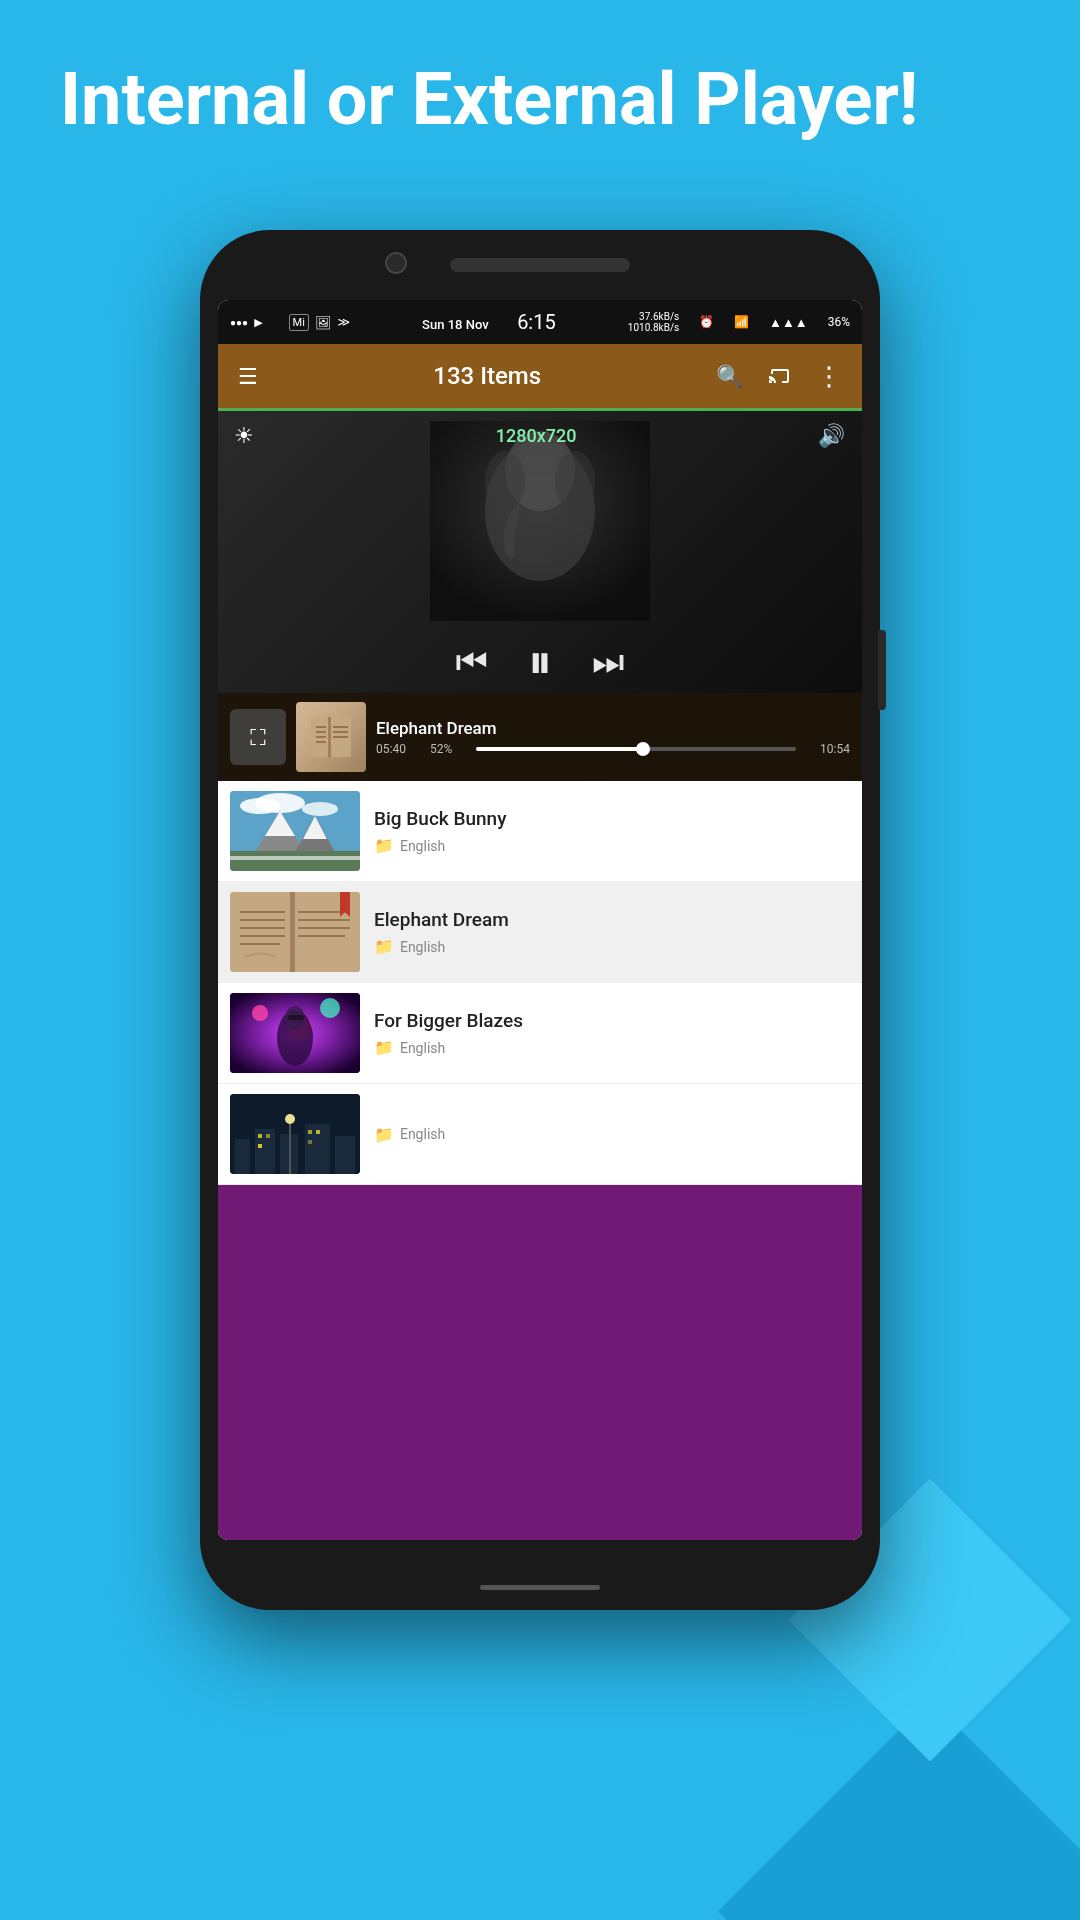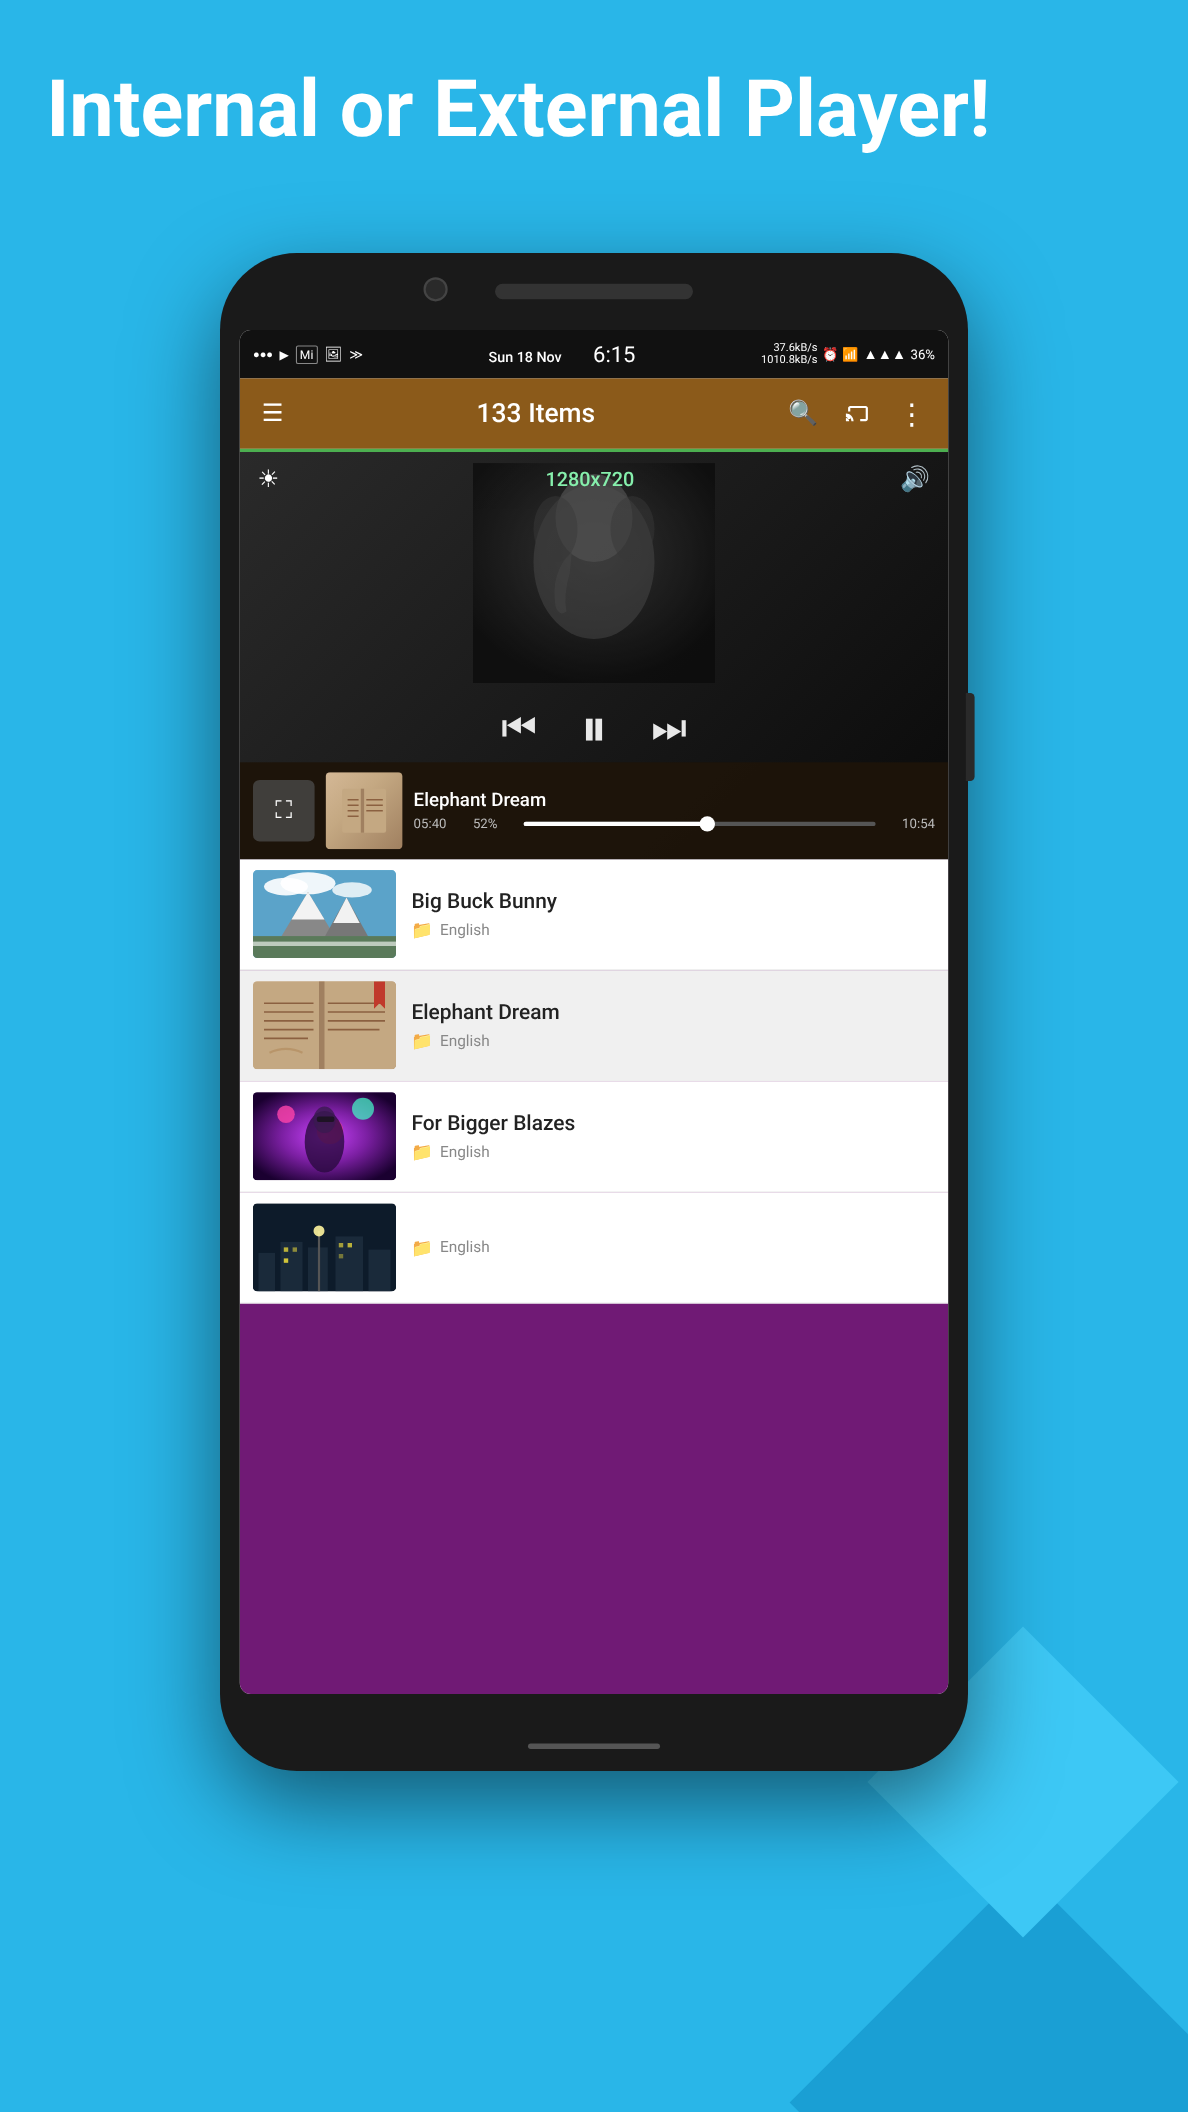--- a/index.html
+++ b/index.html
@@ -28,21 +28,21 @@
       right: 50px;
       width: 200px;
       height: 200px;
       background: #3dc8f5;
       transform: rotate(45deg);
     }
 
     .page-title {
       position: absolute;
       top: 60px;
-      left: 42px;
+      left: 60px;
       right: 60px;
       font-size: 72px;
       font-weight: 700;
       color: white;
       line-height: 1.1;
       z-index: 10;
     }
 
     
     .phone-container {
@@ -135,21 +135,21 @@
       font-weight: 500;
     }
     .status-center .time-big {
       font-size: 20px;
       font-weight: 400;
       margin-left: 25px;
     }
     .status-right {
       display: flex;
       align-items: center;
-      gap: 4px;
+      gap: 20px;
       font-size: 12px;
     }
 
     
     .app-toolbar {
       background: #8B5A1A;
       height: 64px;
       display: flex;
       align-items: center;
       padding: 0 16px;
@@ -437,21 +437,21 @@
   <div class="phone-speaker"></div>
   <div class="phone-camera"></div>
   <div class="phone-side-btn"></div>
 
   <div class="phone-screen">
 
     <div class="status-bar">
       <div class="status-left">
         <span style="font-size:10px;">●●●</span>
         <span style="font-size:11px;">▶</span>
-        <span style="font-size:11px; border:1px solid #888; padding:1px 3px; border-radius:2px;">Mi</span>
+        <span style="font-size:11px; border:1px solid #888; padding:1px 3px; border-radius:2px;margin-left:20px;">Mi</span>
         <span>🖼</span>
         <span style="font-size:12px;">≫</span>
       </div>
       <div class="status-center">
         <span style="font-size:13px;">Sun 18 Nov</span>
         <span class="time-big">6:15</span>
       </div>
       <div class="status-right">
         <div style="display:flex;flex-direction:column;align-items:flex-end;font-size:10px;line-height:1.1;">
           <span>37.6kB/s</span>

